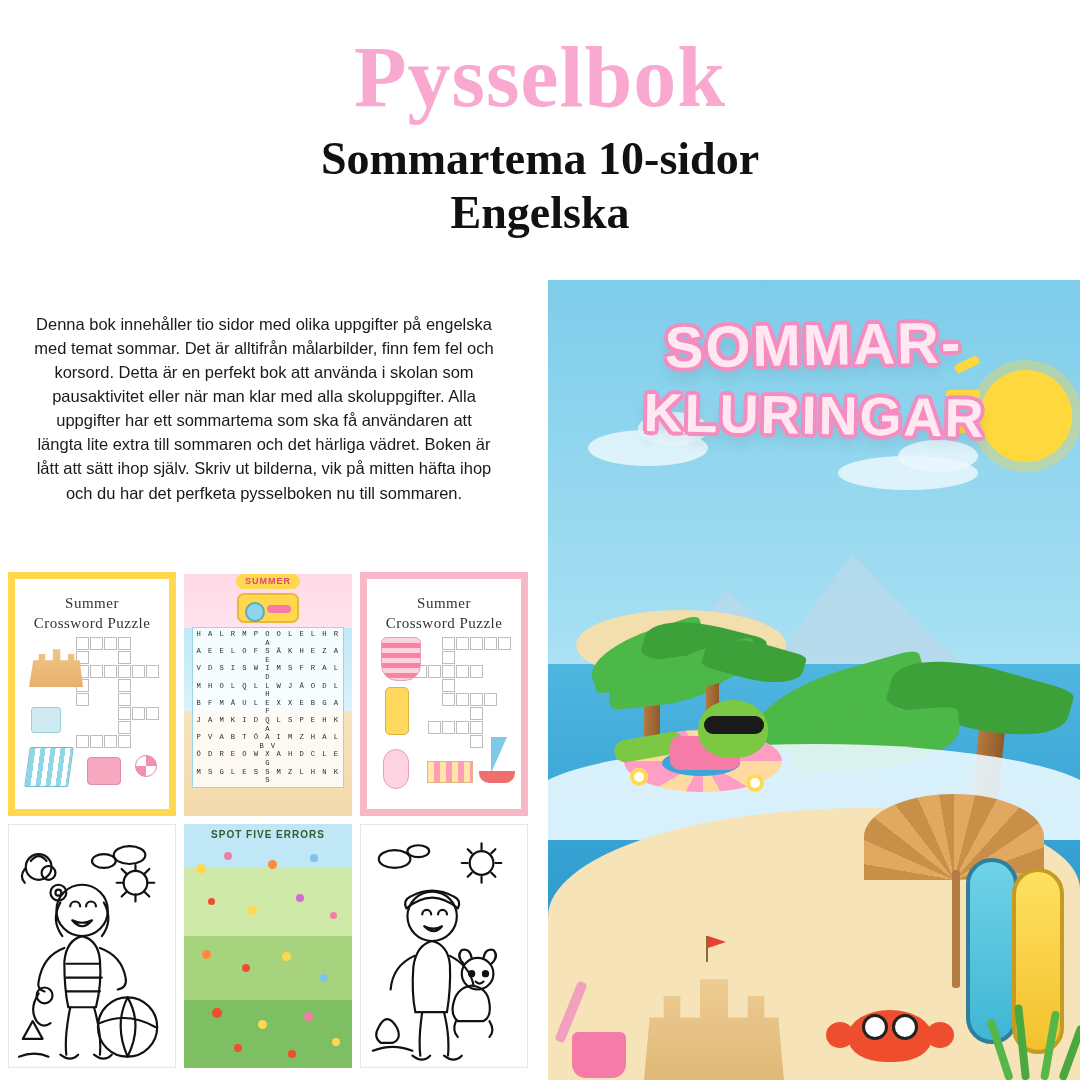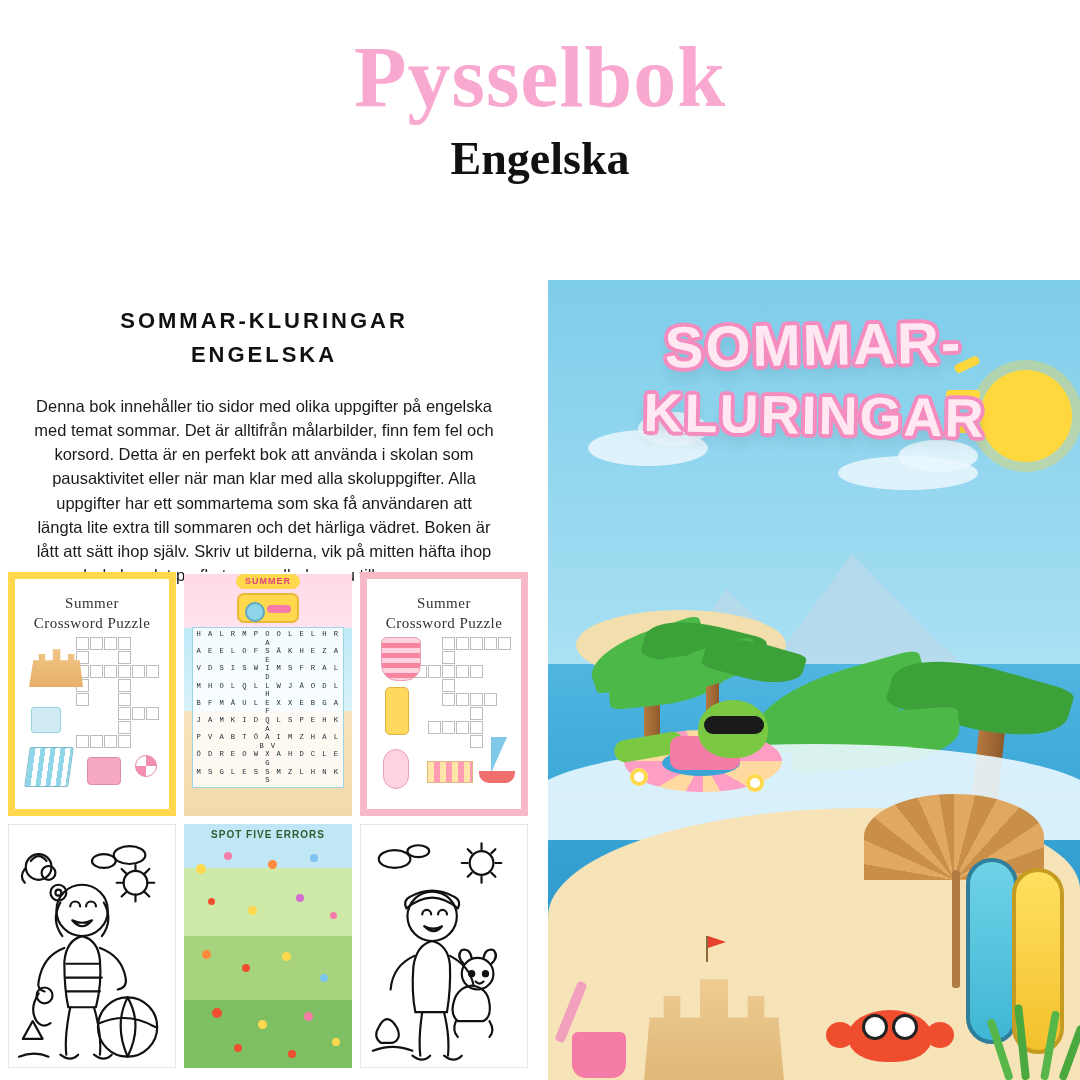--- a/index.html
+++ b/index.html
@@ -303,29 +303,26 @@
   .blade { position:absolute; bottom:0; width:8px; background:#57b64a; border-radius:4px; transform-origin:bottom center; }
 </style>
 </head>
 <body>
 
 <div class="page">
 
   <div class="header">
     <h1 class="title-main">Pysselbok</h1>
     <div class="title-sub">
+      <div>Sommartema 10-sidor</div>
       <div>Engelska</div>
     </div>
   </div>
 
   <div class="left-col">
-    <div class="left-heading">
-      <div>SOMMAR-KLURINGAR</div>
-      <div>ENGELSKA</div>
-    </div>
     <p class="left-body">Denna bok innehåller tio sidor med olika uppgifter på engelska med temat sommar. Det är alltifrån målarbilder, finn fem fel och korsord. Detta är en perfekt bok att använda i skolan som pausaktivitet eller när man klar med alla skoluppgifter. Alla uppgifter har ett sommartema som ska få användaren att längta lite extra till sommaren och det härliga vädret. Boken är lått att sätt ihop själv. Skriv ut bilderna, vik på mitten häfta ihop och du har det perfketa pysselboken nu till sommaren.</p>
   </div>
 
   <div class="thumb-grid">
 
     <div class="thumb">
       <div class="sheet yellow">
         <div class="sheet-title">
           <div>Summer</div>
           <div>Crossword Puzzle</div>

